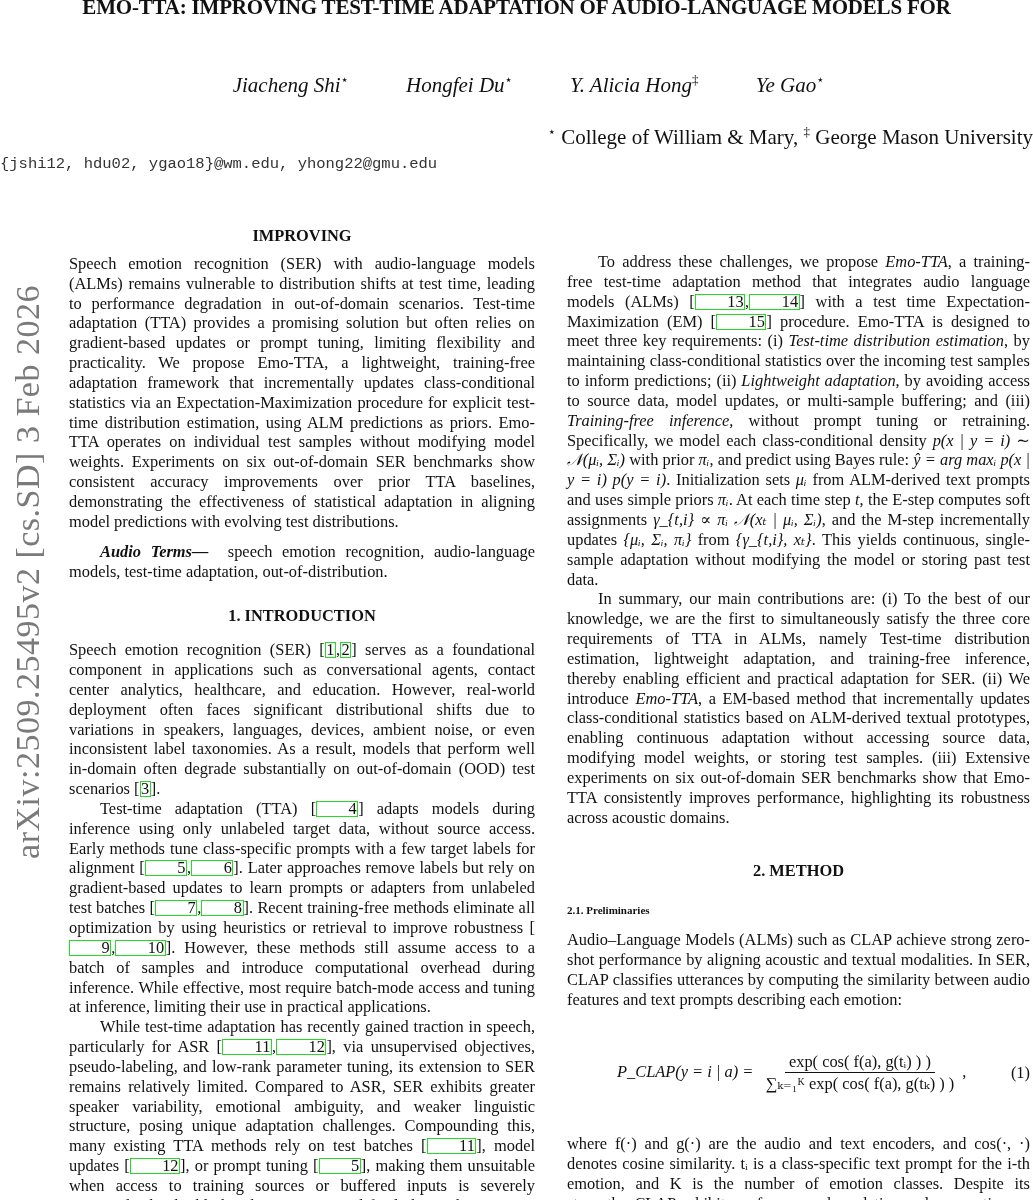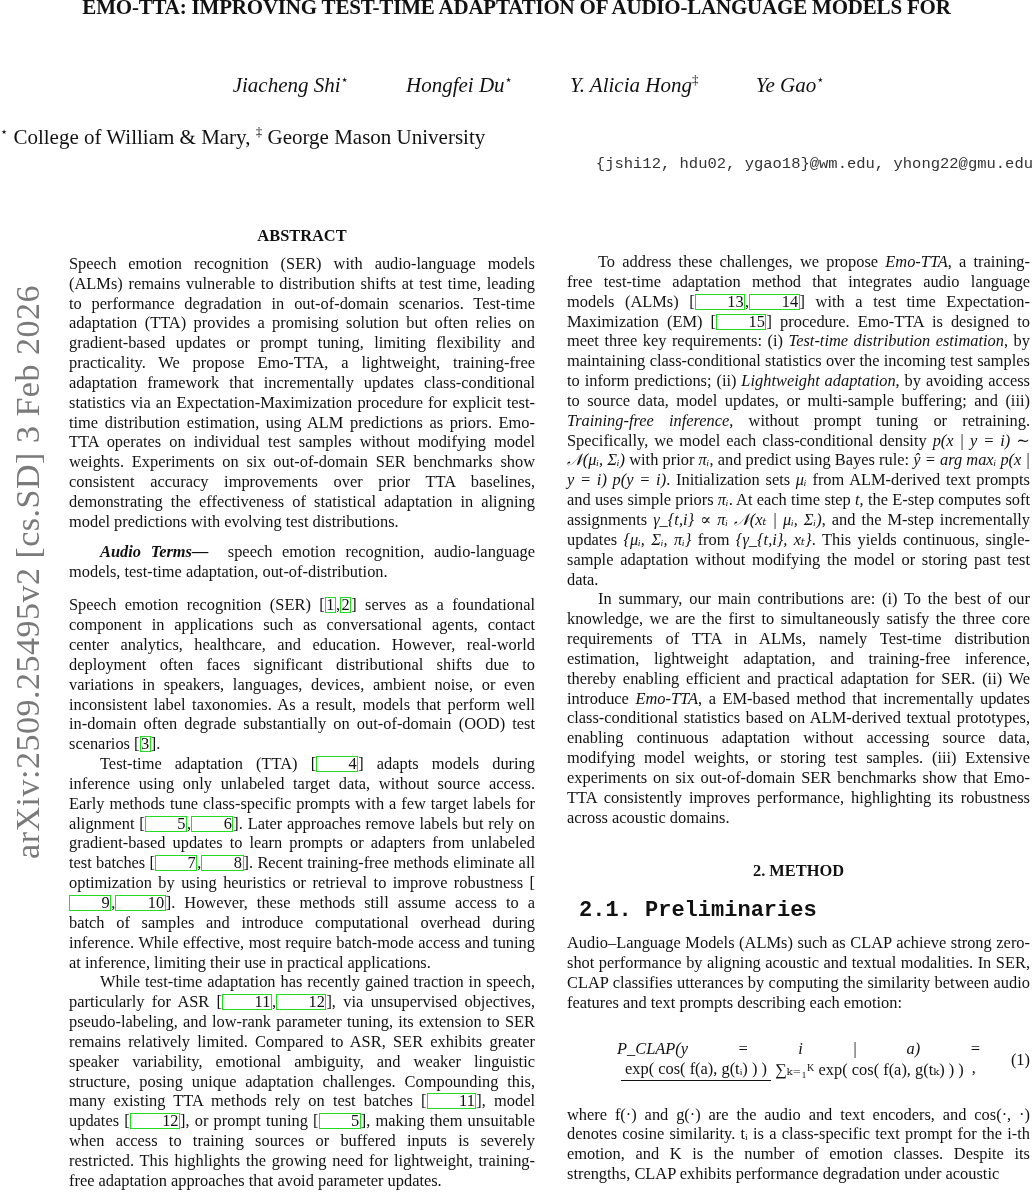--- a/index.html
+++ b/index.html
@@ -4,38 +4,38 @@
 <style>
   html, body { margin:0; padding:0; background:#ffffff; }
   body { width:1033px; height:1200px; position:relative; overflow:hidden;
          font-family:"Liberation Serif","DejaVu Serif",serif; color:#111; }
   .title { position:absolute; left:0; width:1033px; top:-6px; text-align:center;
            font-weight:bold; font-size:21px; line-height:27px; letter-spacing:-0.2px; }
   .authors { position:absolute; top:72px; left:12px; width:1033px; text-align:center;
              font-style:italic; font-size:21px; }
   .authors span.a { margin:0 26px; }
   .authors sup { font-style:normal; font-size:13px; }
-  .affil { position:absolute; top:124px; left:0; width:1033px; text-align:left; font-size:21px; }
+  .affil { position:absolute; top:124px; left:0; width:1033px; text-align:right; font-size:21px; }
   .affil sup { font-size:13px; }
-  .emails { position:absolute; top:155px; left:0; width:1033px; text-align:right;
+  .emails { position:absolute; top:155px; left:0; width:1033px; text-align:left;
             font-family:"Liberation Mono","DejaVu Sans Mono",monospace; font-size:15.5px; color:#333; }
   .arxiv { position:absolute; left:-302px; top:552px; width:660px; text-align:center;
            transform:rotate(-90deg); font-size:34px; color:#7a7a7a; letter-spacing:0.5px;
            white-space:nowrap; line-height:40px; }
   .col { position:absolute; top:226px; font-size:16.4px; line-height:19.85px; text-align:justify; }
   .col.left { left:69px; width:466px; }
   .col.right { left:567px; width:463px; top:248px; }
   .col p { margin:0; }
   .indent { text-indent:31px; }
   h2.sec { font-size:16.4px; font-weight:bold; text-align:center; margin:0; line-height:19.85px; }
-  h3.sub { font-size:22px; font-weight:bold; margin:12px; line-height:19.85px;font-family:Liberation Mono, monospace; }
+  h3.sub { font-size:11px; font-weight:bold; margin:0; line-height:19.85px; }
   .cite { border:1.5px solid #22dd22; padding:0 0.5px; line-height:14px; display:inline-block; }
   .eq { display:flex; align-items:center; justify-content:space-between; font-style:normal; }
   .eq .lhs { font-style:italic; }
-  .frac { display:inline-flex; align-items:center; vertical-align:middle; margin:0 4px; }
+  .frac { display:inline-flex; flex-direction:column; align-items:center; vertical-align:middle; margin:16px 4px; }
   .frac .num { border-bottom:1px solid #111; padding:0 4px 1px 4px; }
   .frac .den { padding:1px 4px 0 4px; }
   i { font-style:italic; }
 </style>
 </head>
 <body>
 
 <div class="title">
   <div>EMO-TTA: IMPROVING TEST-TIME ADAPTATION OF AUDIO-LANGUAGE MODELS FOR</div>
 </div>
@@ -52,26 +52,27 @@
   <span>College of William &amp; Mary,</span>
   <sup>‡</sup>
   <span>George Mason University</span>
 </div>
 
 <div class="emails">{jshi12, hdu02, ygao18}@wm.edu, yhong22@gmu.edu</div>
 
 <div class="arxiv">arXiv:2509.25495v2  [cs.SD]  3 Feb 2026</div>
 
 <div class="col left">
-  <h2 class="sec">ABSTRACT</h2>
+  <h2 class="sec">IMPROVING</h2>
   <p style="margin-top:8px">Speech emotion recognition (SER) with audio-language models (ALMs) remains vulnerable to distribution shifts at test time, leading to performance degradation in out-of-domain scenarios. Test-time adaptation (TTA) provides a promising solution but often relies on gradient-based updates or prompt tuning, limiting flexibility and practicality. We propose Emo-TTA, a lightweight, training-free adaptation framework that incrementally updates class-conditional statistics via an Expectation-Maximization procedure for explicit test-time distribution estimation, using ALM predictions as priors. Emo-TTA operates on individual test samples without modifying model weights. Experiments on six out-of-domain SER benchmarks show consistent accuracy improvements over prior TTA baselines, demonstrating the effectiveness of statistical adaptation in aligning model predictions with evolving test distributions.</p>
   <p class="indent" style="margin-top:10px">
     <b><i>Audio Terms—</i></b>&nbsp;
     <span>speech emotion recognition, audio-language models, test-time adaptation, out-of-distribution.</span>
   </p>
+  <h2 class="sec" style="margin-top:25px">1.  INTRODUCTION</h2>
   <p style="margin-top:14px"><span>Speech emotion recognition (SER) [</span><a class="cite">1</a>,<a class="cite">2</a><span>] serves as a foundational component in applications such as conversational agents, contact center analytics, healthcare, and education. However, real-world deployment often faces significant distributional shifts due to variations in speakers, languages, devices, ambient noise, or even inconsistent label taxonomies. As a result, models that perform well in-domain often degrade substantially on out-of-domain (OOD) test scenarios [</span><a class="cite">3</a><span>].</span></p>
   <p class="indent"><span>Test-time adaptation (TTA) [</span><a class="cite">4</a><span>] adapts models during inference using only unlabeled target data, without source access. Early methods tune class-specific prompts with a few target labels for alignment [</span><a class="cite">5</a>,<a class="cite">6</a><span>]. Later approaches remove labels but rely on gradient-based updates to learn prompts or adapters from unlabeled test batches [</span><a class="cite">7</a>,<a class="cite">8</a><span>]. Recent training-free methods eliminate all optimization by using heuristics or retrieval to improve robustness [</span><a class="cite">9</a>,<a class="cite">10</a><span>]. However, these methods still assume access to a batch of samples and introduce computational overhead during inference. While effective, most require batch-mode access and tuning at inference, limiting their use in practical applications.</span></p>
   <p class="indent"><span>While test-time adaptation has recently gained traction in speech, particularly for ASR [</span><a class="cite">11</a>,<a class="cite">12</a><span>], via unsupervised objectives, pseudo-labeling, and low-rank parameter tuning, its extension to SER remains relatively limited. Compared to ASR, SER exhibits greater speaker variability, emotional ambiguity, and weaker linguistic structure, posing unique adaptation challenges. Compounding this, many existing TTA methods rely on test batches [</span><a class="cite">11</a><span>], model updates [</span><a class="cite">12</a><span>], or prompt tuning [</span><a class="cite">5</a><span>], making them unsuitable when access to training sources or buffered inputs is severely restricted. This highlights the growing need for lightweight, training-free adaptation approaches that avoid parameter updates.</span></p>
 </div>
 
 <div class="col right" style="top:212px;">
   <p style="visibility:hidden;height:0;margin:0"></p>
   <p class="indent" style="margin-top:40px"><span>To address these challenges, we propose </span><i>Emo-TTA</i><span>, a training-free test-time adaptation method that integrates audio language models (ALMs) [</span><a class="cite">13</a>,<a class="cite">14</a><span>] with a test time Expectation-Maximization (EM) [</span><a class="cite">15</a><span>] procedure.  Emo-TTA is designed to meet three key requirements:  (i) </span><i>Test-time distribution estimation</i><span>, by maintaining class-conditional statistics over the incoming test samples to inform predictions; (ii) </span><i>Lightweight adaptation</i><span>, by avoiding access to source data, model updates, or multi-sample buffering; and (iii) </span><i>Training-free inference</i><span>, without prompt tuning or retraining.  Specifically, we model each class-conditional density </span><i>p(x | y = i) ∼ 𝒩(μᵢ, Σᵢ)</i><span> with prior </span><i>πᵢ</i><span>, and predict using Bayes rule: </span><i>ŷ = arg maxᵢ p(x | y = i) p(y = i)</i><span>. Initialization sets </span><i>μᵢ</i><span> from ALM-derived text prompts and uses simple priors </span><i>πᵢ</i><span>.  At each time step </span><i>t</i><span>, the E-step computes soft assignments </span><i>γ_{t,i} ∝ πᵢ 𝒩(xₜ | μᵢ, Σᵢ)</i><span>, and the M-step incrementally updates </span><i>{μᵢ, Σᵢ, πᵢ}</i><span> from </span><i>{γ_{t,i}, xₜ}</i><span>. This yields continuous, single-sample adaptation without modifying the model or storing past test data.</span></p>
   <p class="indent"><span>In summary, our main contributions are: (i) To the best of our knowledge, we are the first to simultaneously satisfy the three core requirements of TTA in ALMs, namely Test-time distribution estimation, lightweight adaptation, and training-free inference, thereby enabling efficient and practical adaptation for SER. (ii) We introduce </span><i>Emo-TTA</i><span>, a EM-based method that incrementally updates class-conditional statistics based on ALM-derived textual prototypes, enabling continuous adaptation without accessing source data, modifying model weights, or storing test samples.  (iii) Extensive experiments on six out-of-domain SER benchmarks show that Emo-TTA consistently improves performance, highlighting its robustness across acoustic domains.</span></p>
 

